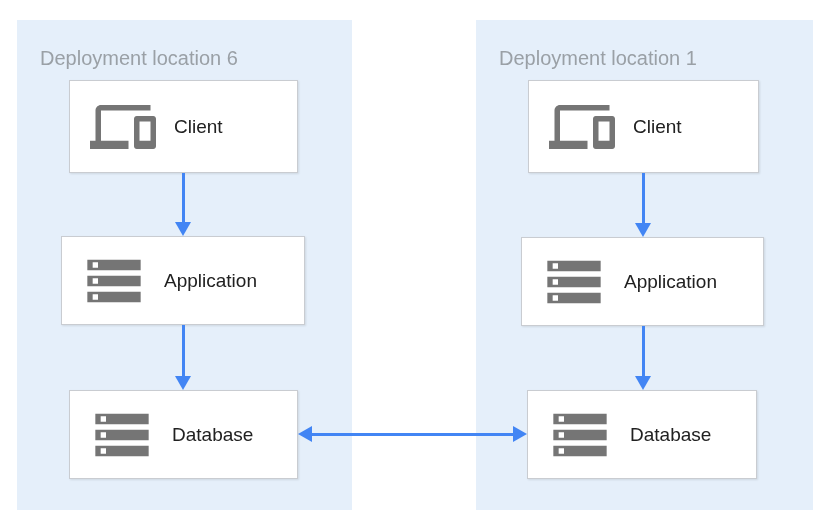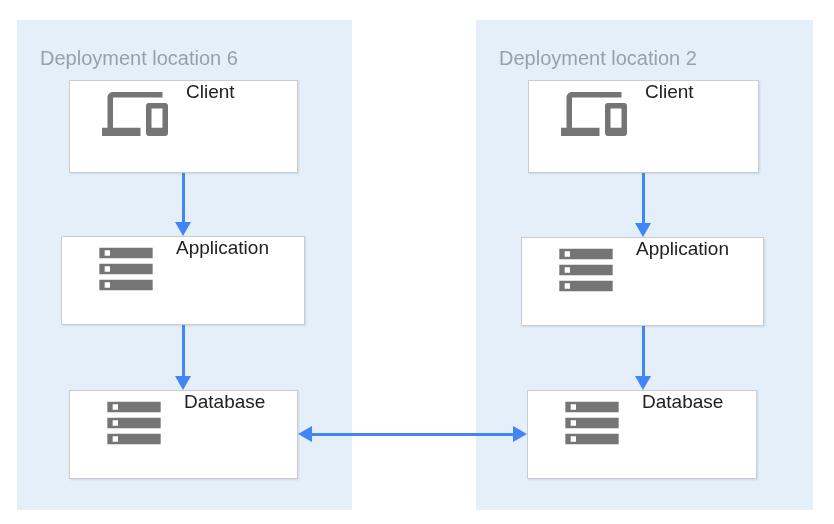--- a/index.html
+++ b/index.html
@@ -28,22 +28,22 @@
     color: var(--title, #9AA0A6);
     white-space: nowrap;
   }
   .node {
     position: absolute;
     background: #ffffff;
     border: 1px solid var(--node-border, #C9CCD1);
     box-shadow: 1px 1px 2px rgba(0,0,0,0.10);
     box-sizing: border-box;
     display: flex;
-    align-items: flex-start;
-    padding-left: 32px;
+    align-items: center;
+    padding-left: 20px;
     gap: 18px;
   }
   .node .icon {
     display: inline-flex;
     color: var(--icon, #757575);
     flex: 0 0 auto;
   }
   .node .label {
     font-size: 19px;
     color: var(--label, #212121);
@@ -102,21 +102,21 @@
 </head>
 <body>
 
 <div class="canvas">
 
   <div class="panel" style="left:17px; top:20px; width:335px; height:490px;">
     <div class="panel-title">Deployment location 6</div>
   </div>
 
   <div class="panel" style="left:476px; top:20px; width:337px; height:490px;">
-    <div class="panel-title">Deployment location 2</div>
+    <div class="panel-title">Deployment location 1</div>
   </div>
 
   <div class="node" style="left:69px; top:80px; width:229px; height:93px;">
     <span class="icon">
       <svg viewBox="0 0 24 24" width="66" height="66" aria-hidden="true">
         <path fill="currentColor" fill-rule="evenodd" d="M4 6h18V4H4c-1.1 0-2 .9-2 2v11H0v3h14v-3H4V6zm19 2h-6c-.55 0-1 .45-1 1v10c0 .55.45 1 1 1h6c.55 0 1-.45 1-1V9c0-.55-.45-1-1-1zm-1 9h-4v-7h4v7z"></path>
       </svg>
     </span>
     <span class="label">Client</span>
   </div>

